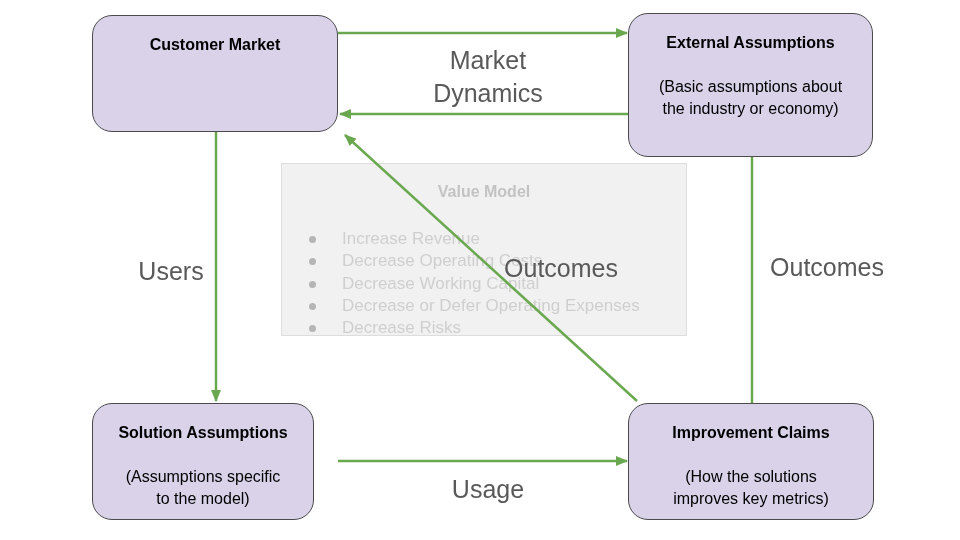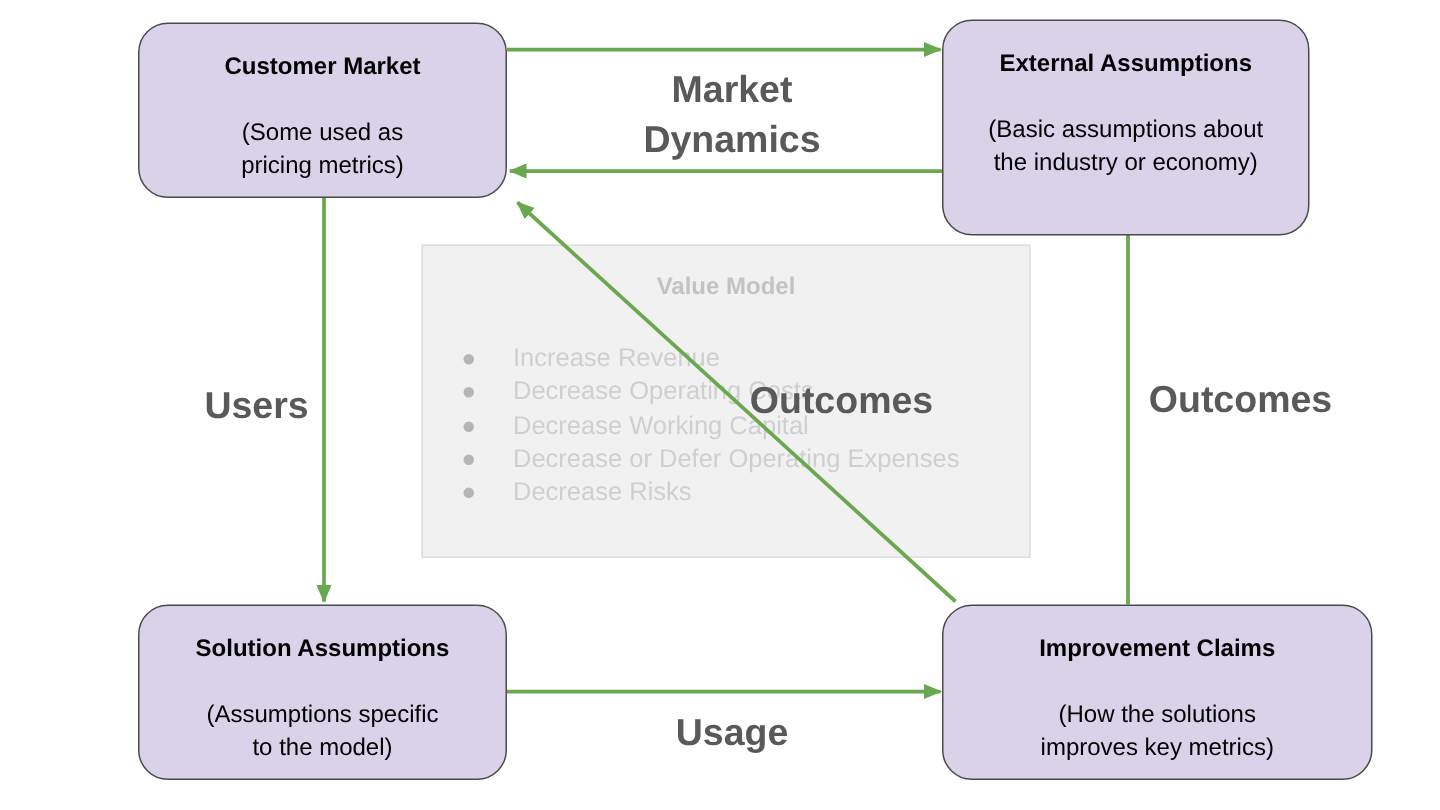--- a/index.html
+++ b/index.html
@@ -15,21 +15,21 @@
     background: #ffffff;
     overflow: hidden;
   }
 
   
   .value-model {
     position: absolute;
     left: 281px;
     top: 163px;
     width: 406px;
-    height: 209px;
+    height: 173px;
     box-sizing: border-box;
     background: var(--value-model-bg, #f1f1f1);
     border: 1px solid var(--value-model-border, #dddddd);
     z-index: 1;
   }
   .vm-title {
     margin-top: 18px;
     text-align: center;
     font-size: 16px;
     font-weight: bold;
@@ -91,29 +91,29 @@
   }
   .box-body {
     margin-top: 22px;
     font-size: 16px;
     color: #000000;
     line-height: 22px;
     white-space: pre-line;
   }
   .box-customer    { left: 92px;  top: 15px;  width: 246px; height: 117px; }
   .box-external    { left: 628px; top: 13px;  width: 245px; height: 144px; }
-  .box-solution    { left: 92px;  top: 403px; width: 246px; height: 117px; }
-  .box-improvement { left: 628px; top: 403px; width: 287px; height: 117px; }
+  .box-solution    { left: 92px;  top: 403px; width: 222px; height: 117px; }
+  .box-improvement { left: 628px; top: 403px; width: 246px; height: 117px; }
 
   
   .flow-label {
     position: absolute;
     transform: translate(-50%, -50%);
     font-size: 25px;
-    font-weight: bold;
+    font-weight: normal;
     color: var(--label-gray, #595959);
     text-align: center;
     line-height: 33px;
     z-index: 4;
     white-space: nowrap;
   }
   .label-market    { left: 488px; top: 77px; width: 180px; white-space: normal; }
   .label-users     { left: 171px; top: 271px; }
   .label-outcomes-center { left: 561px; top: 268px; }
   .label-outcomes-right  { left: 827px; top: 267px; }
@@ -144,22 +144,20 @@
     <line x1="338" y1="33" x2="627" y2="33" marker-end="url(#ah)"></line>
     <line x1="628" y1="114" x2="340" y2="114" marker-end="url(#ah)"></line>
     <line x1="216" y1="132" x2="216" y2="401" marker-end="url(#ah)"></line>
     <line x1="338" y1="461" x2="627" y2="461" marker-end="url(#ah)"></line>
     <line x1="752" y1="403" x2="752" y2="135" marker-end="url(#ah)"></line>
     <line x1="637" y1="401" x2="345" y2="135" marker-end="url(#ah)"></line>
   </svg>
 
   <div class="box box-customer">
     <div class="box-title">Customer Market</div>
-    <div class="box-body">(Some used as
-pricing metrics)</div>
   </div>
 
   <div class="box box-external">
     <div class="box-title">External Assumptions</div>
     <div class="box-body">(Basic assumptions about
 the industry or economy)</div>
   </div>
 
   <div class="box box-solution">
     <div class="box-title">Solution Assumptions</div>

